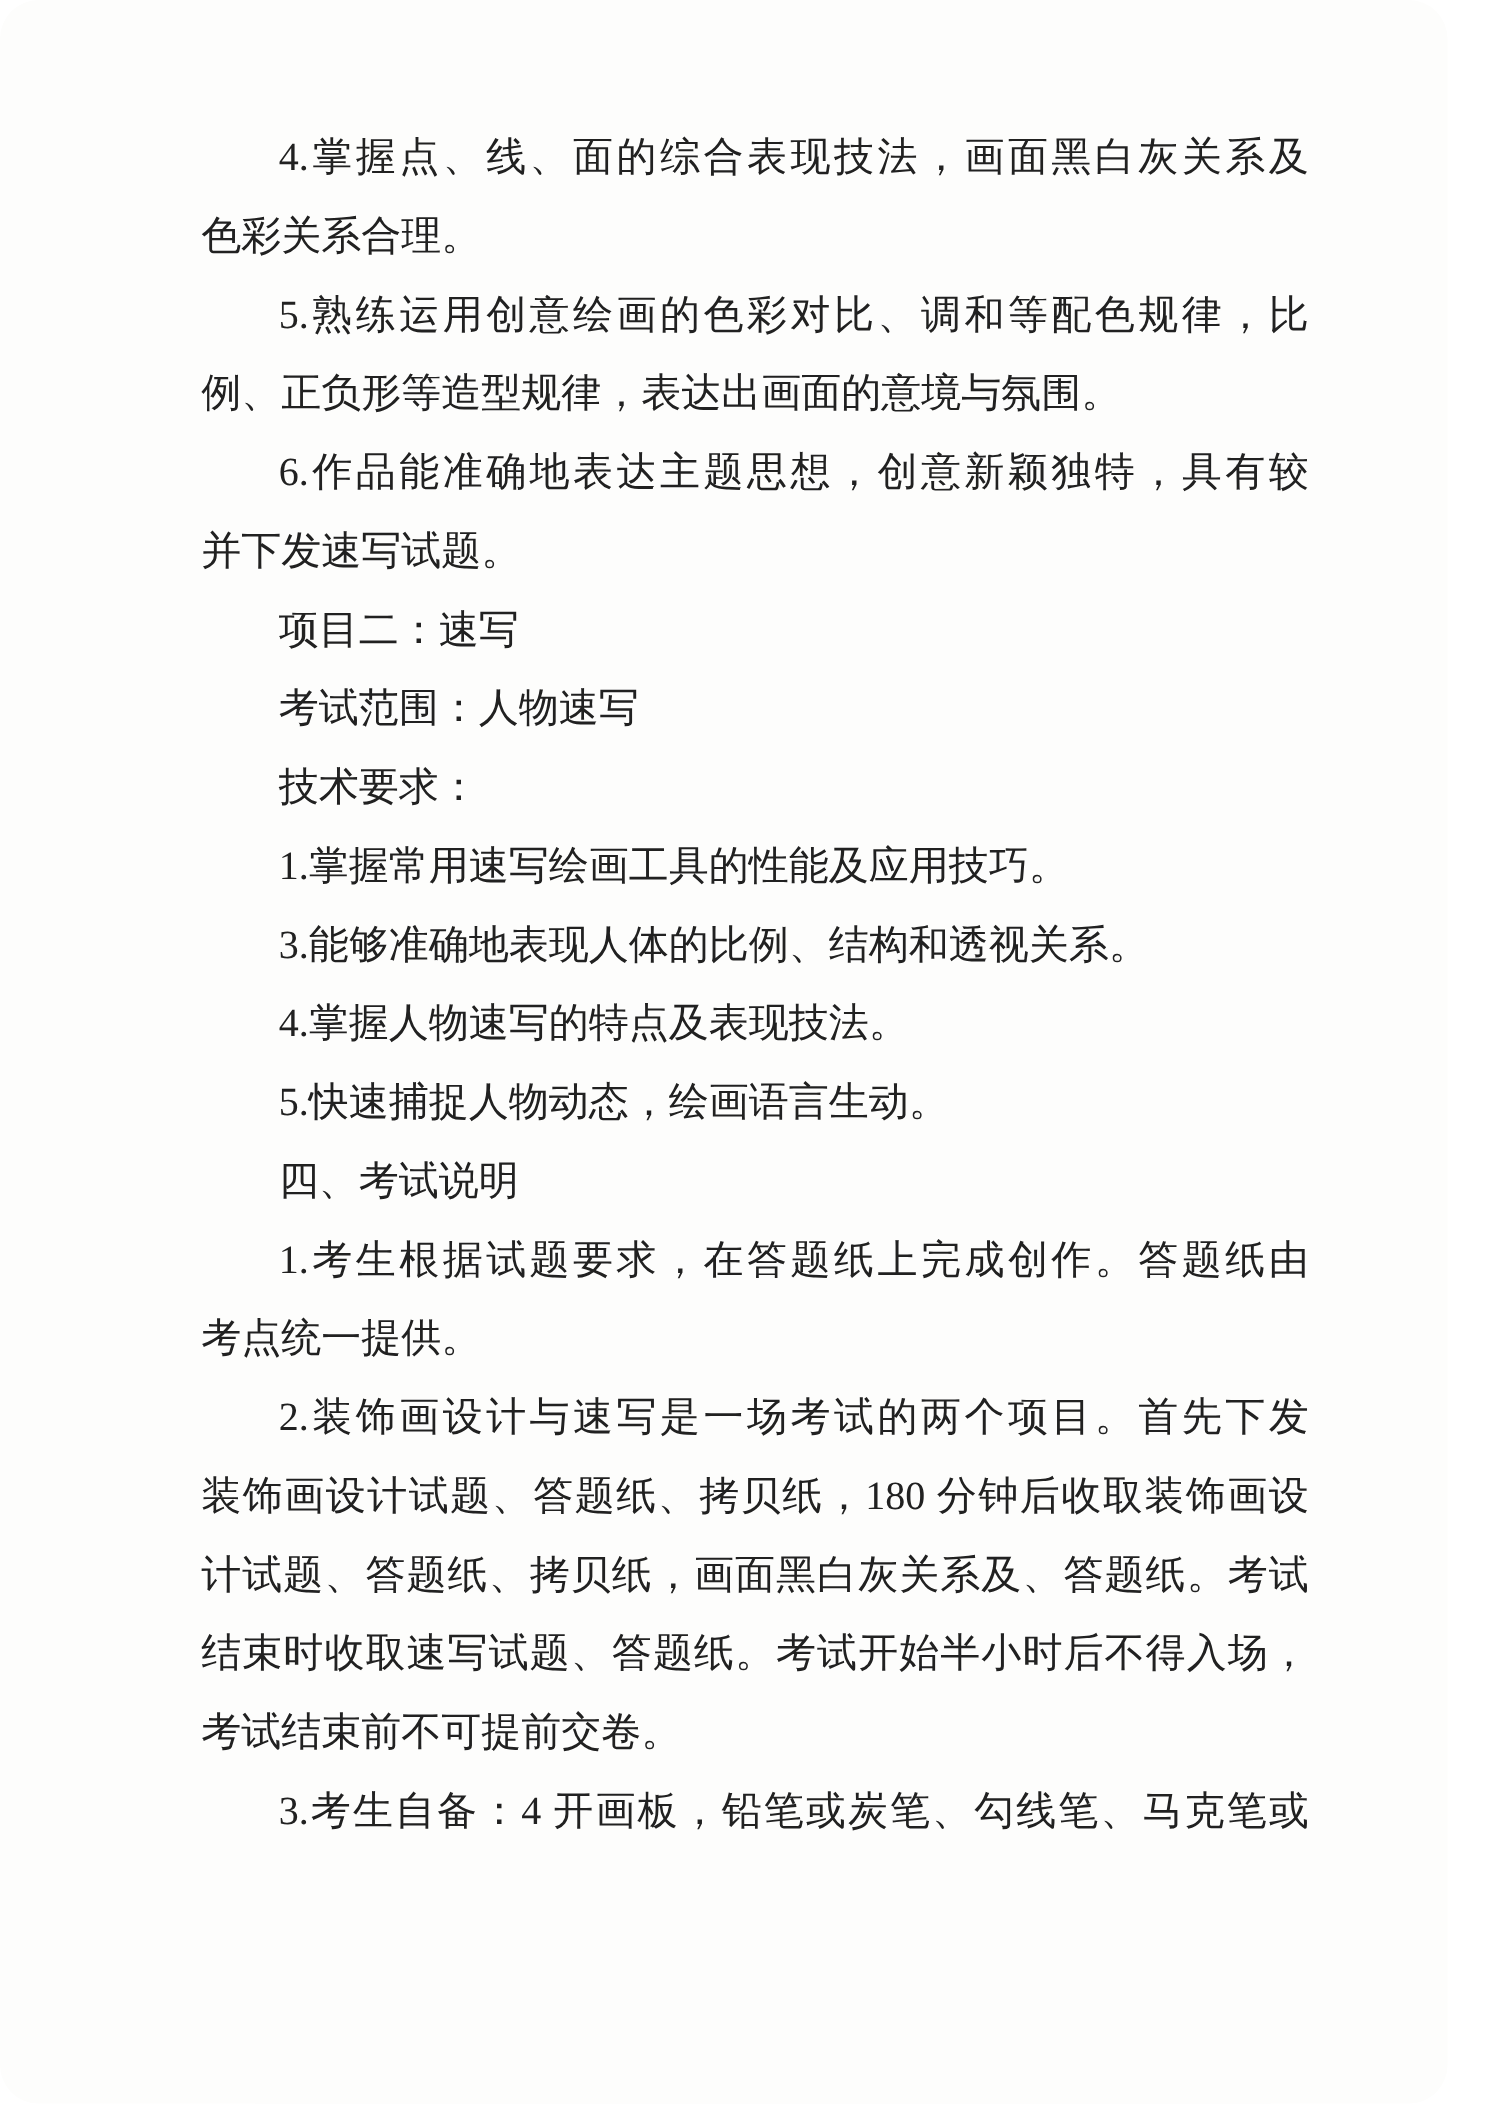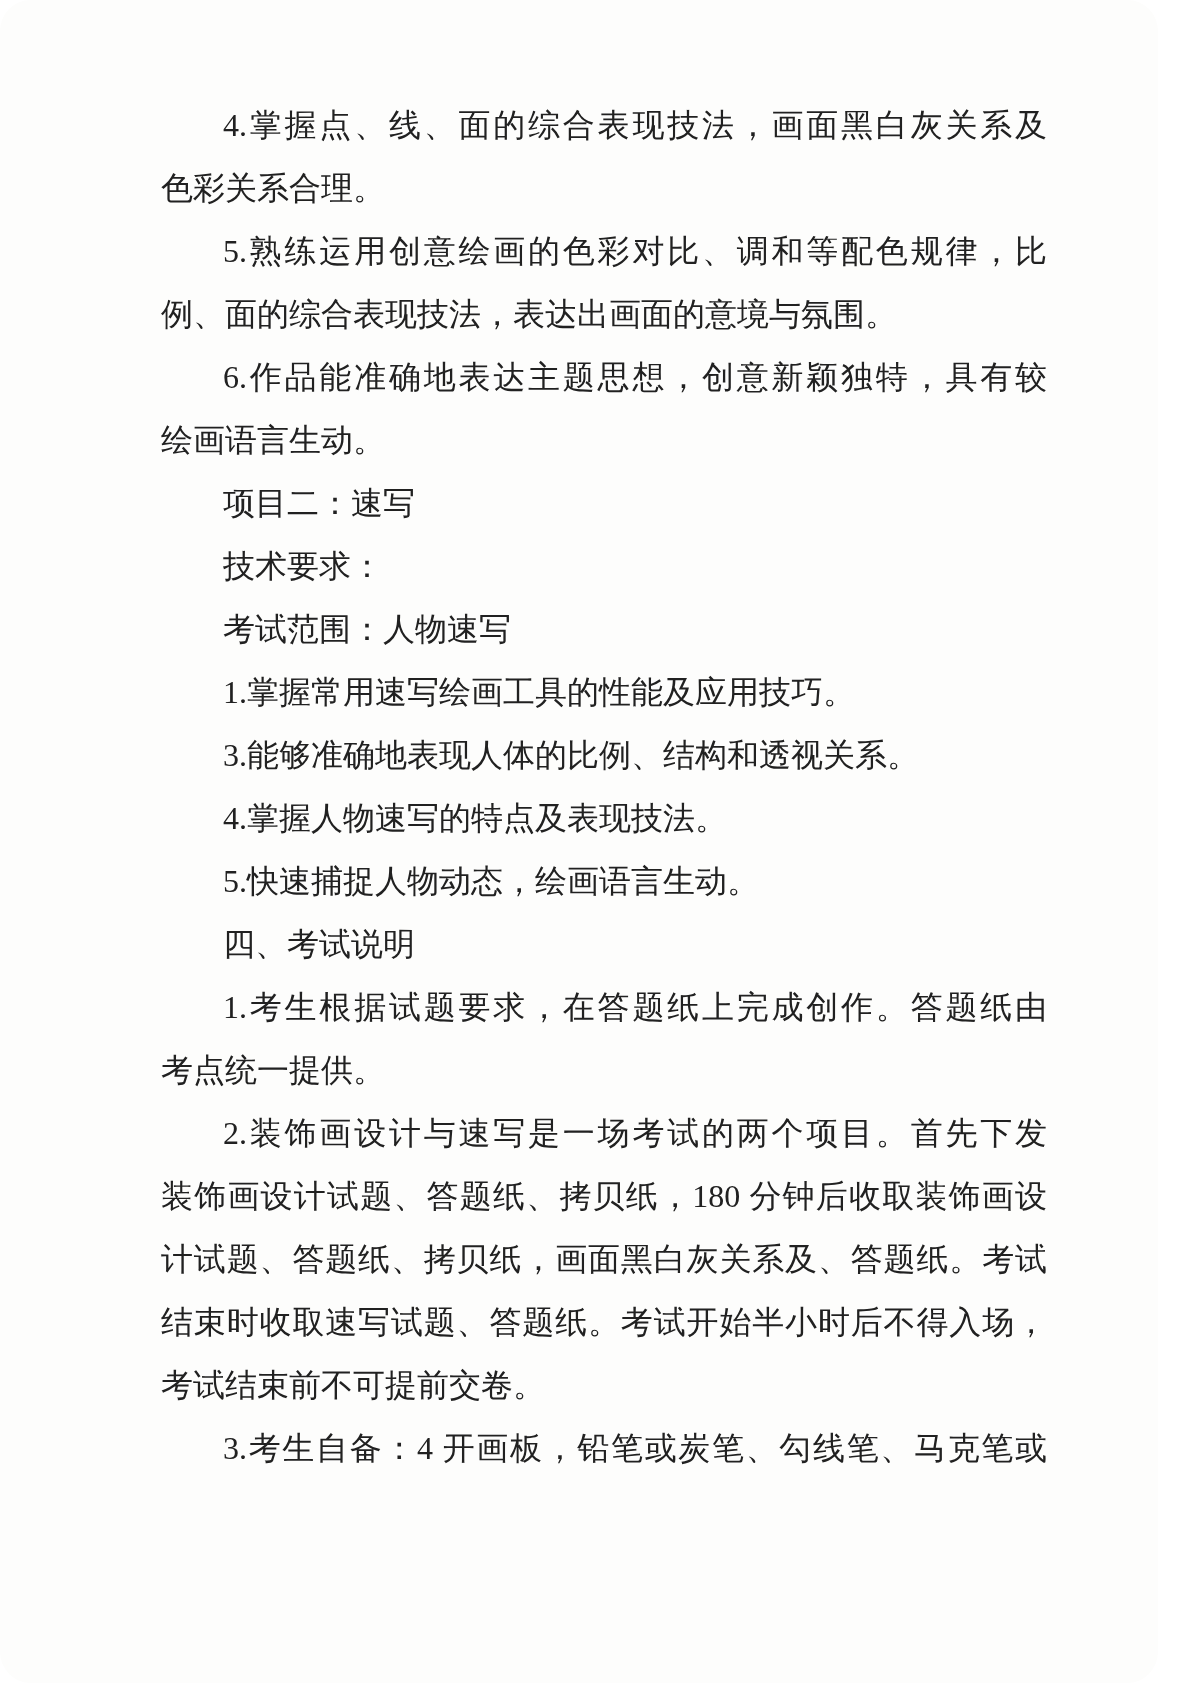--- a/index.html
+++ b/index.html
@@ -37,29 +37,29 @@
 </style>
 </head>
 <body>
 
 <div class="page">
 
   <div class="doc-line ind fill">4.掌握点、线、面的综合表现技法，画面黑白灰关系及</div>
   <div class="doc-line">色彩关系合理。</div>
 
   <div class="doc-line ind fill">5.熟练运用创意绘画的色彩对比、调和等配色规律，比</div>
-  <div class="doc-line">例、面的综合表现技法，表达出画面的意境与氛围。</div>
+  <div class="doc-line">例、正负形等造型规律，表达出画面的意境与氛围。</div>
 
   <div class="doc-line ind fill">6.作品能准确地表达主题思想，创意新颖独特，具有较</div>
-  <div class="doc-line">绘画语言生动。</div>
+  <div class="doc-line">并下发速写试题。</div>
 
   <div class="doc-line ind heading">项目二：速写</div>
 
+  <div class="doc-line ind">考试范围：人物速写</div>
   <div class="doc-line ind">技术要求：</div>
-  <div class="doc-line ind">考试范围：人物速写</div>
 
   <div class="doc-line ind">1.掌握常用速写绘画工具的性能及应用技巧。</div>
   <div class="doc-line ind">3.能够准确地表现人体的比例、结构和透视关系。</div>
   <div class="doc-line ind">4.掌握人物速写的特点及表现技法。</div>
   <div class="doc-line ind">5.快速捕捉人物动态，绘画语言生动。</div>
 
   <div class="doc-line ind heading">四、考试说明</div>
 
   <div class="doc-line ind fill">1.考生根据试题要求，在答题纸上完成创作。答题纸由</div>
   <div class="doc-line">考点统一提供。</div>

